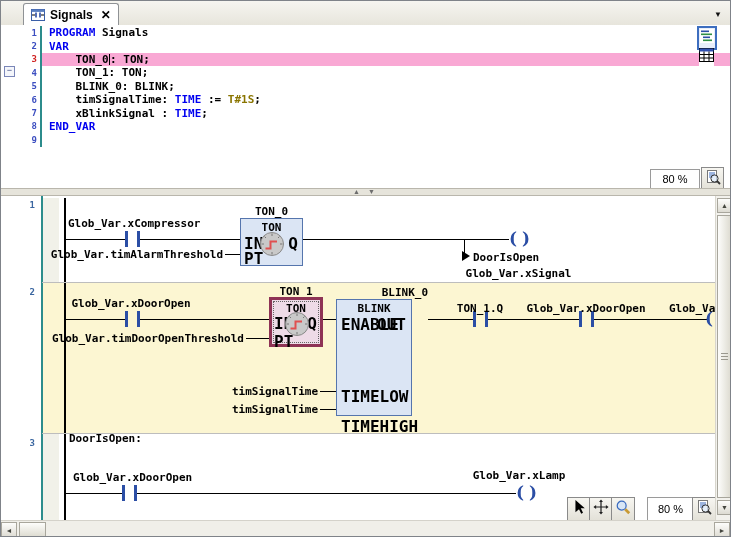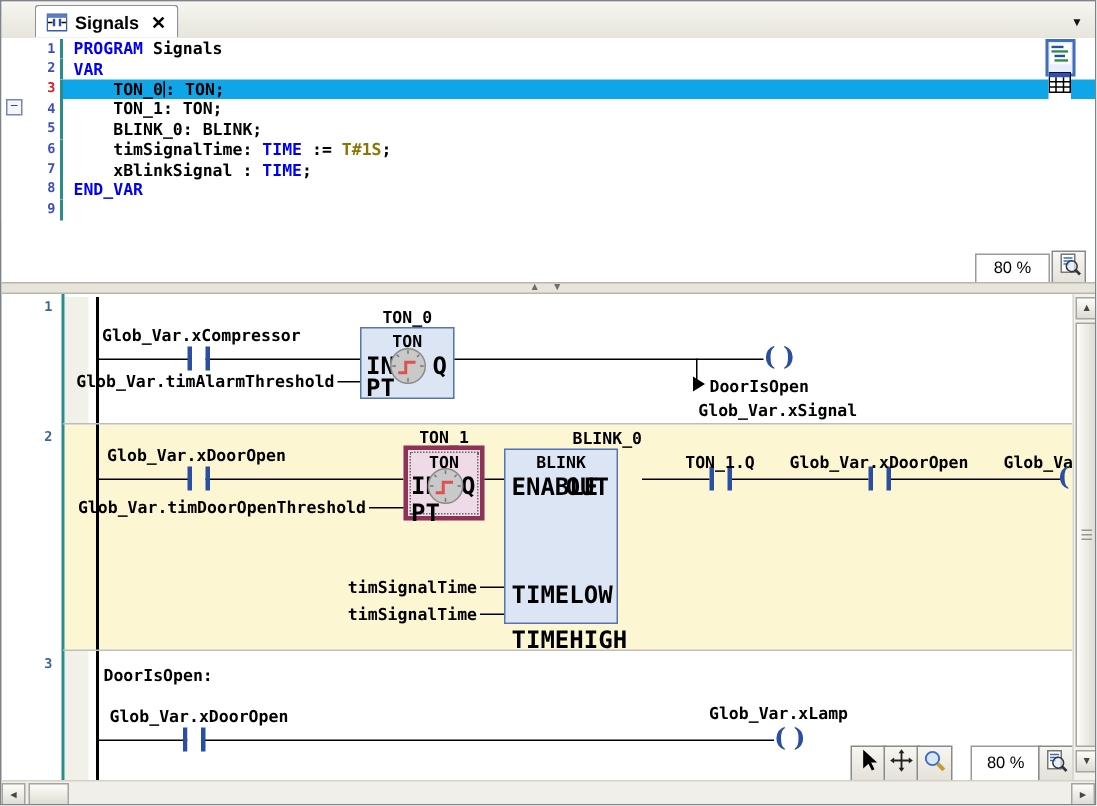--- a/index.html
+++ b/index.html
@@ -14,21 +14,21 @@
   .tab-close{font-weight:bold;font-size:12px;margin-left:3px;cursor:default;}
   .overflow{position:absolute;right:8px;top:9px;font-size:8px;color:#111;}
   
   .decl{position:absolute;top:24px;left:0;width:731px;height:163px;background:#fff;}
   .drow{display:flex;height:13.4px;align-items:center;}
   .dnum{width:36px;align-self:stretch;display:flex;align-items:center;justify-content:flex-end;
         padding-right:3px;font-family:"DejaVu Sans Mono",monospace;font-weight:bold;font-size:9px;
         color:#3c4ec0;border-right:2px solid #2c8c8c;background:#fff;}
   .dcode{flex:1;padding-left:7px;font-family:"DejaVu Sans Mono","Liberation Mono",monospace;
          font-weight:bold;font-size:11px;white-space:pre;color:#000;}
-  .cur .dcode{background:#0ea5e9;}
+  .cur .dcode{background:#f9a8d4;}
   .cur .dnum{color:#d02020;}
   .kw{color:#0000f0;}
   .lit{color:#8a7500;}
   .caret{display:inline-block;width:1.5px;height:11px;background:#000;vertical-align:-2px;}
   .fold{position:absolute;left:3px;top:41px;width:9px;height:9px;border:1px solid #7a86b8;background:#f4f6fb;
         font-size:9px;line-height:7px;text-align:center;color:#33417a;}
   .viewbtn{position:absolute;background:#fff;}
   .sel-frame{border:2px solid #3d6ebf;padding:1px;background:#e8eefb;}
   
   .zoombox{position:absolute;background:#fff;border:1px solid #9a9a9a;text-align:center;font-size:11px;color:#000;}
@@ -275,21 +275,21 @@
     </div>
     <div class="lbl" style="left:525px;top:301px;width:120px;">Glob_Var.xDoorOpen</div>
     <div class="wire" style="left:593px;top:318px;width:113px;"></div>
     <div class="lbl llbl" style="left:668px;top:301px;">Glob_Va:</div>
     <div class="coil" style="left:704px;top:309px;">
       <span>(</span>
         <span>)</span>
     </div>
 
     <div class="netnum" style="top:437px;">3</div>
-    <div class="lbl llbl" style="left:68px;top:443px;">DoorIsOpen:</div>
+    <div class="lbl llbl" style="left:68px;top:431px;">DoorIsOpen:</div>
     <div class="wire" style="left:65px;top:492px;width:450px;"></div>
     <div class="contact" style="left:121px;top:484px;">
       <span class="cbar"></span>
         <span class="cgap gapw"></span>
         <span class="cbar"></span>
     </div>
     <div class="lbl" style="left:72px;top:470px;width:110px;">Glob_Var.xDoorOpen</div>
     <div class="coil" style="left:515px;top:483px;">
       <span>(</span>
         <span>)</span>

